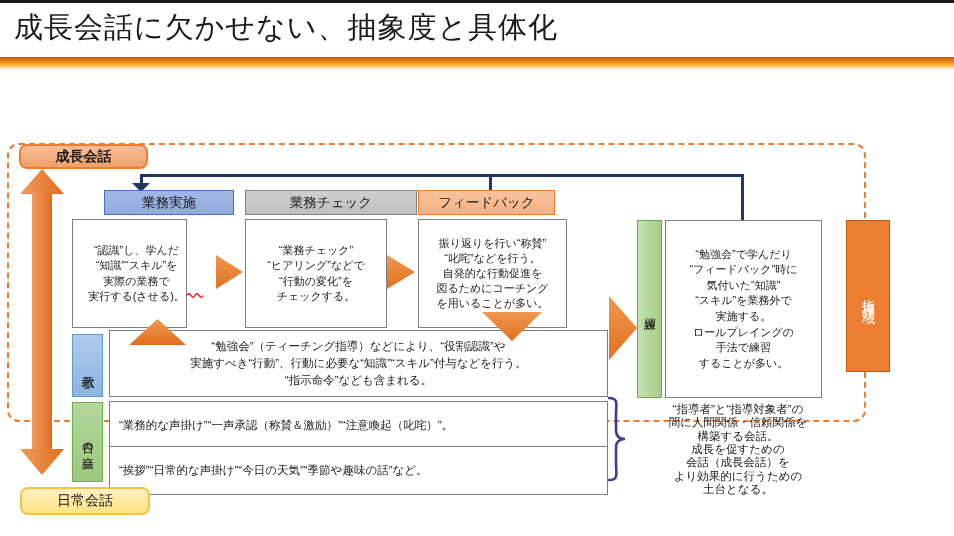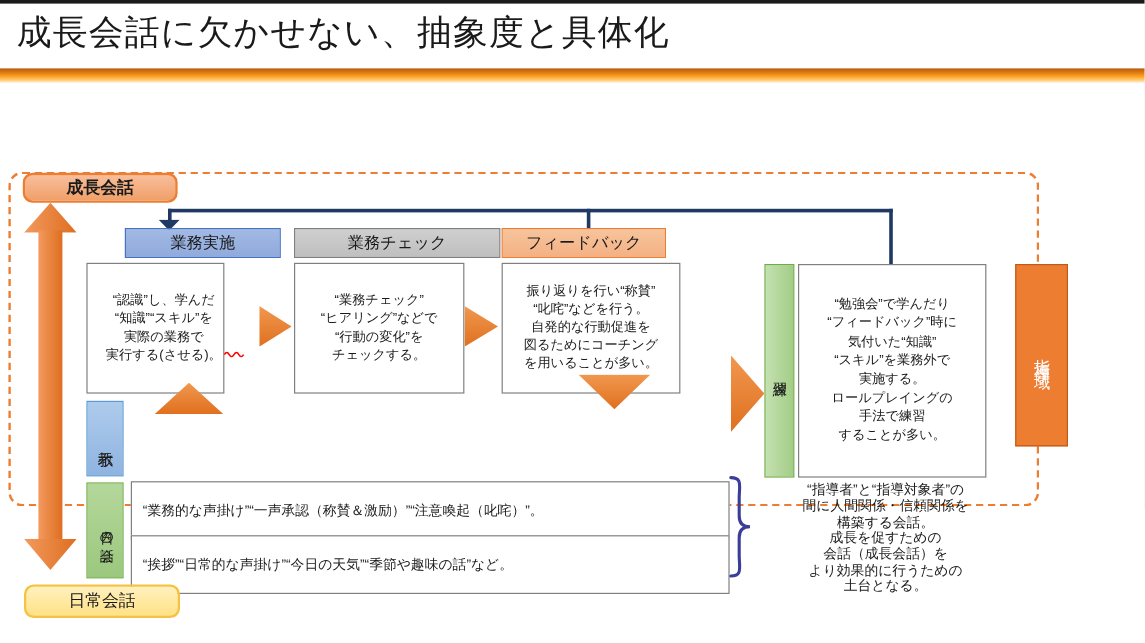--- a/index.html
+++ b/index.html
@@ -91,20 +91,23 @@
     <path d="M1,4.5 q2,-3.5 4,0 t4,0 t4,0 t4,0" fill="none" stroke="#FF0000" stroke-width="1.3"></path>
   </svg>
 
   <div class="abs tri triR" style="left:216px;top:255px;width:27px;height:34px;"></div>
   <div class="abs tri triR" style="left:387px;top:255px;width:28px;height:34px;"></div>
   <div class="abs tri triU" style="left:129px;top:319px;width:57px;height:26px;"></div>
   <div class="abs tri triD" style="left:482px;top:312px;width:60px;height:29px;"></div>
   <div class="abs tri triR" style="left:609px;top:296px;width:28px;height:64px;"></div>
 
   <div class="abs vtab teachtab">教示</div>
+  <div class="abs wbox ctr teachbox">“勉強会”（ティーチング指導）などにより、“役割認識”や
+実施すべき“行動”、行動に必要な“知識”“スキル”付与などを行う。
+“指示命令”なども含まれる。</div>
 
   <div class="abs vtab dailytab">日々の会話</div>
   <div class="abs wbox dbox" style="top:401px;">“業務的な声掛け”“一声承認（称賛＆激励）”“注意喚起（叱咤）”。</div>
   <div class="abs wbox dbox" style="top:446px;">“挨拶”“日常的な声掛け”“今日の天気”“季節や趣味の話”など。</div>
 
   <div class="abs vtab practicebar">練習</div>
   <div class="abs wbox ctr practicebox">“勉強会”で学んだり
 “フィードバック”時に
 気付いた“知識”
 “スキル”を業務外で

